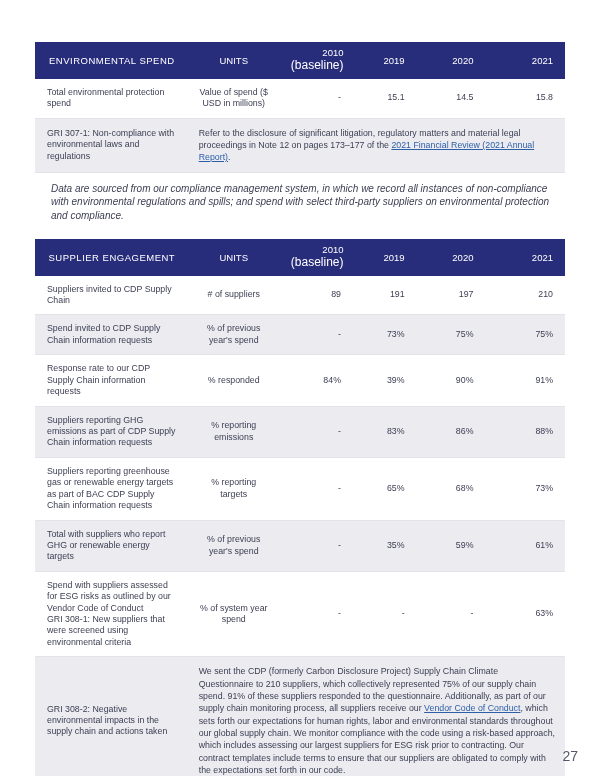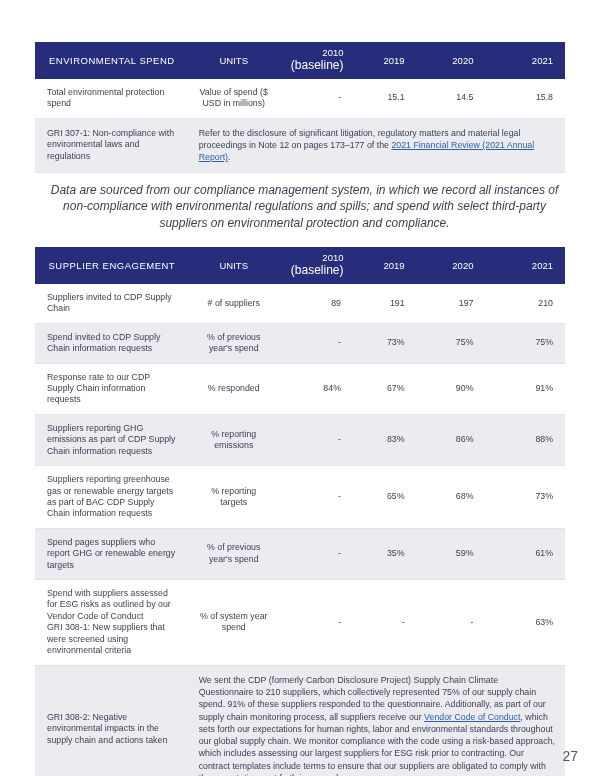--- a/index.html
+++ b/index.html
@@ -26,22 +26,22 @@
     vertical-align:middle; border-bottom:1px solid #e2e2e8;
   }
   .tbl tbody tr:nth-child(even) td { background:#ebebf0; }
   td.metric { text-align:left; padding-left:12px; }
   td.units  { text-align:center; }
   td.val    { text-align:right; padding-right:12px; }
   td.gri-text { text-align:left; line-height:1.4; }
   td.metric p + p { }
   a.doc-link { color:#2d5fa7; text-decoration:underline; cursor:pointer; }
   .footnote {
-    font-size:12px; font-style:italic; line-height:1.38;
-    color:#3c3e52; margin:9px 0 16px 9px;text-align:center;
+    font-size:10px; font-style:italic; line-height:1.38;
+    color:#3c3e52; margin:9px 0 16px 16px;
   }
   .page-number {
     position:absolute; right:22px; bottom:12px;
     font-size:14px; color:#55576b;text-align:right;
   }
 </style>
 </head>
 <body>
 
 <table class="tbl">
@@ -120,42 +120,42 @@
       <td class="units">% of previous year's spend</td>
       <td class="val">-</td>
       <td class="val">73%</td>
       <td class="val">75%</td>
       <td class="val">75%</td>
     </tr>
     <tr>
       <td class="metric">Response rate to our CDP Supply Chain information requests</td>
       <td class="units">% responded</td>
       <td class="val">84%</td>
-      <td class="val">67%</td>
+      <td class="val">39%</td>
       <td class="val">90%</td>
       <td class="val">91%</td>
     </tr>
     <tr>
       <td class="metric">Suppliers reporting GHG emissions as part of CDP Supply Chain information requests</td>
       <td class="units">% reporting emissions</td>
       <td class="val">-</td>
       <td class="val">83%</td>
       <td class="val">86%</td>
       <td class="val">88%</td>
     </tr>
     <tr>
       <td class="metric">Suppliers reporting greenhouse gas or renewable energy targets as part of BAC CDP Supply Chain information requests</td>
       <td class="units">% reporting targets</td>
       <td class="val">-</td>
       <td class="val">65%</td>
       <td class="val">68%</td>
       <td class="val">73%</td>
     </tr>
     <tr>
-      <td class="metric">Spend pages suppliers who report GHG or renewable energy targets</td>
+      <td class="metric">Total with suppliers who report GHG or renewable energy targets</td>
       <td class="units">% of previous year's spend</td>
       <td class="val">-</td>
       <td class="val">35%</td>
       <td class="val">59%</td>
       <td class="val">61%</td>
     </tr>
     <tr>
       <td class="metric">
         <p>Spend with suppliers assessed for ESG risks as outlined by our Vendor Code of Conduct</p>
         <p>GRI 308-1: New suppliers that were screened using environmental criteria</p>

